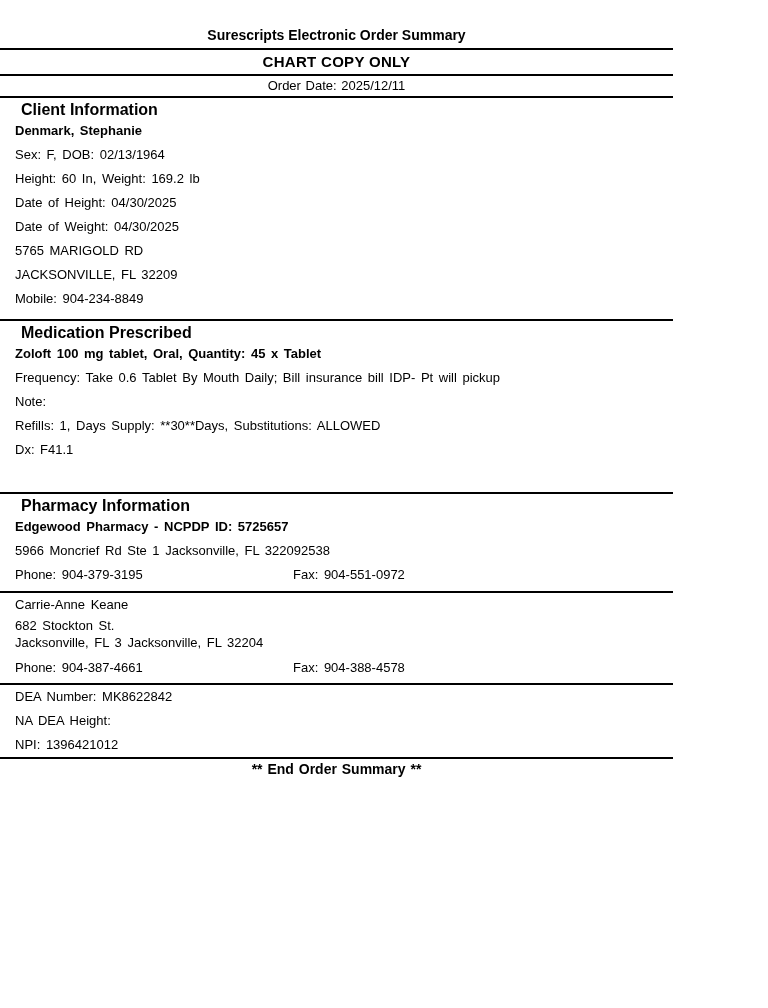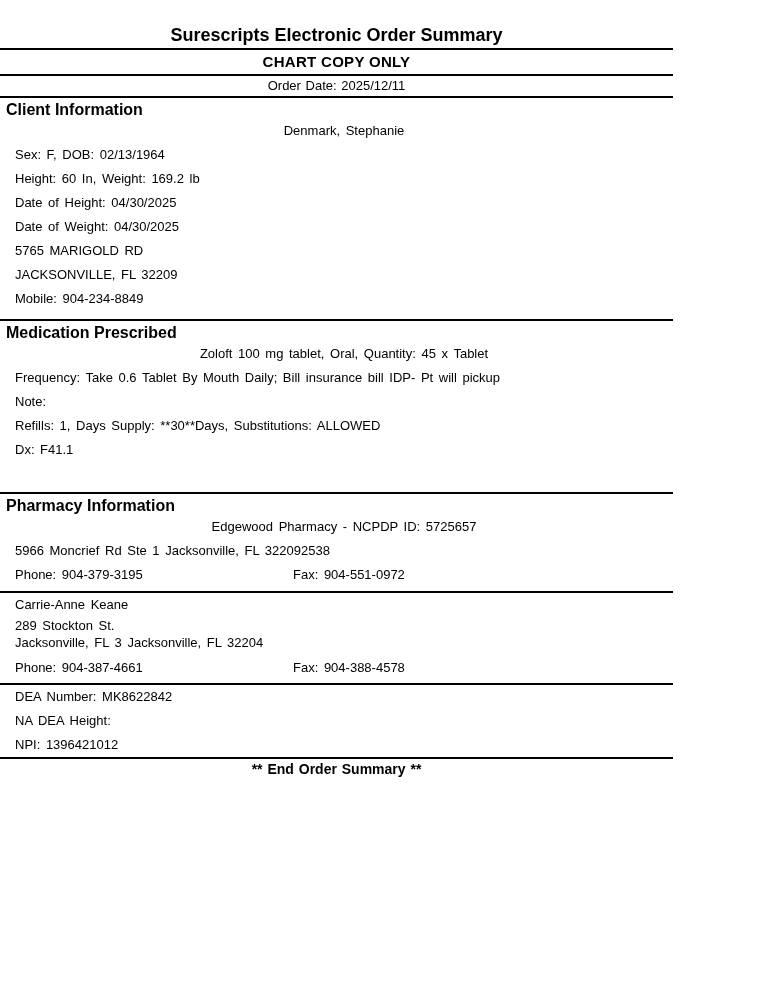--- a/index.html
+++ b/index.html
@@ -10,21 +10,21 @@
     background: #ffffff;
     color: #000000;
     font-family: "Liberation Sans", "DejaVu Sans", sans-serif;
     overflow: hidden;
   }
   .content { width: 673px; }
   .rule { height: 2px; background: #000000; width: 673px; }
 
   .doc-title {
     margin-top: 27px;
-    font-size: 18px;
+    font-size: 14px;
     font-weight: bold;
     text-align: center;
     line-height: 16px;
   }
   .rule-1 { margin-top: 5px; }
   .banner {
     font-size: 15px;
     font-weight: bold;
     text-align: center;
     line-height: 24px;
@@ -32,33 +32,33 @@
   }
   .order-date {
     font-size: 13px;
     font-weight: normal;
     text-align: center;
     line-height: 20px;
     word-spacing: 1px;
   }
   .section-heading {
     margin-top: 2px;
-    padding-left: 6px;
+    padding-left: 21px;
     font-size: 16px;
     font-weight: bold;
     line-height: 19px;
   }
   .body-line {
     padding-left: 15px;
     font-size: 13px;
     line-height: 24px;
     word-spacing: 2px;
     white-space: nowrap;
   }
-  .body-line.bold { font-weight: normal; text-align: center; }
+  .body-line.bold { font-weight: bold; }
   .tight { line-height: 17px; }
   .phone-fax { position: relative; }
   .fax {
     position: absolute;
     left: 293px;
     top: 0;
     font-size: 13px;
     line-height: 24px;
     word-spacing: 2px;
     white-space: nowrap;
@@ -121,21 +121,21 @@
       <div class="body-line phone-fax">
         <span>Phone: 904-379-3195</span>
         <span class="fax">Fax: 904-551-0972</span>
       </div>
     </div>
 
     <div class="rule rule-presc"></div>
 
     <div>
       <div class="body-line">Carrie-Anne Keane</div>
-      <div class="body-line tight">289 Stockton St.</div>
+      <div class="body-line tight">682 Stockton St.</div>
       <div class="body-line tight">Jacksonville, FL 3 Jacksonville, FL 32204</div>
       <div class="body-line phone-fax phone-row-presc">
         <span>Phone: 904-387-4661</span>
         <span class="fax">Fax: 904-388-4578</span>
       </div>
     </div>
 
     <div class="rule rule-lic"></div>
 
     <div>

